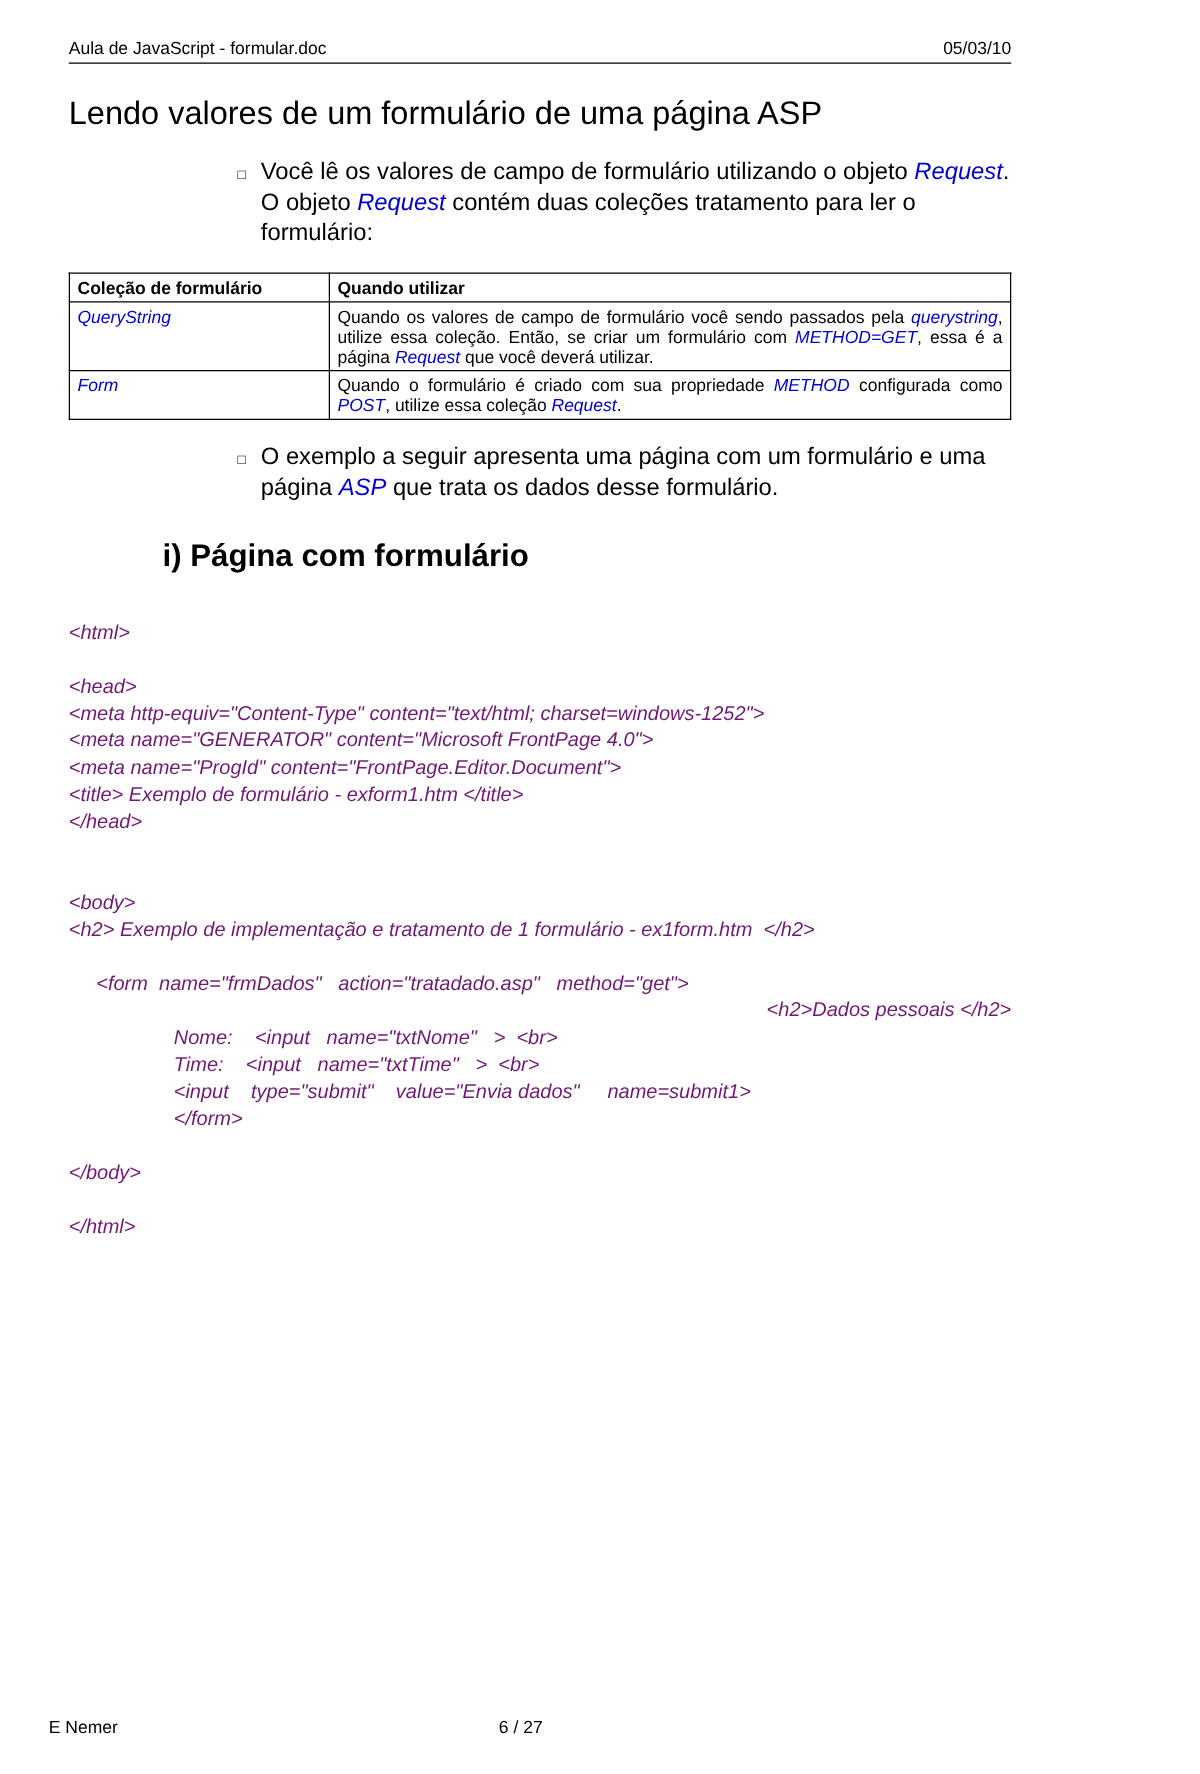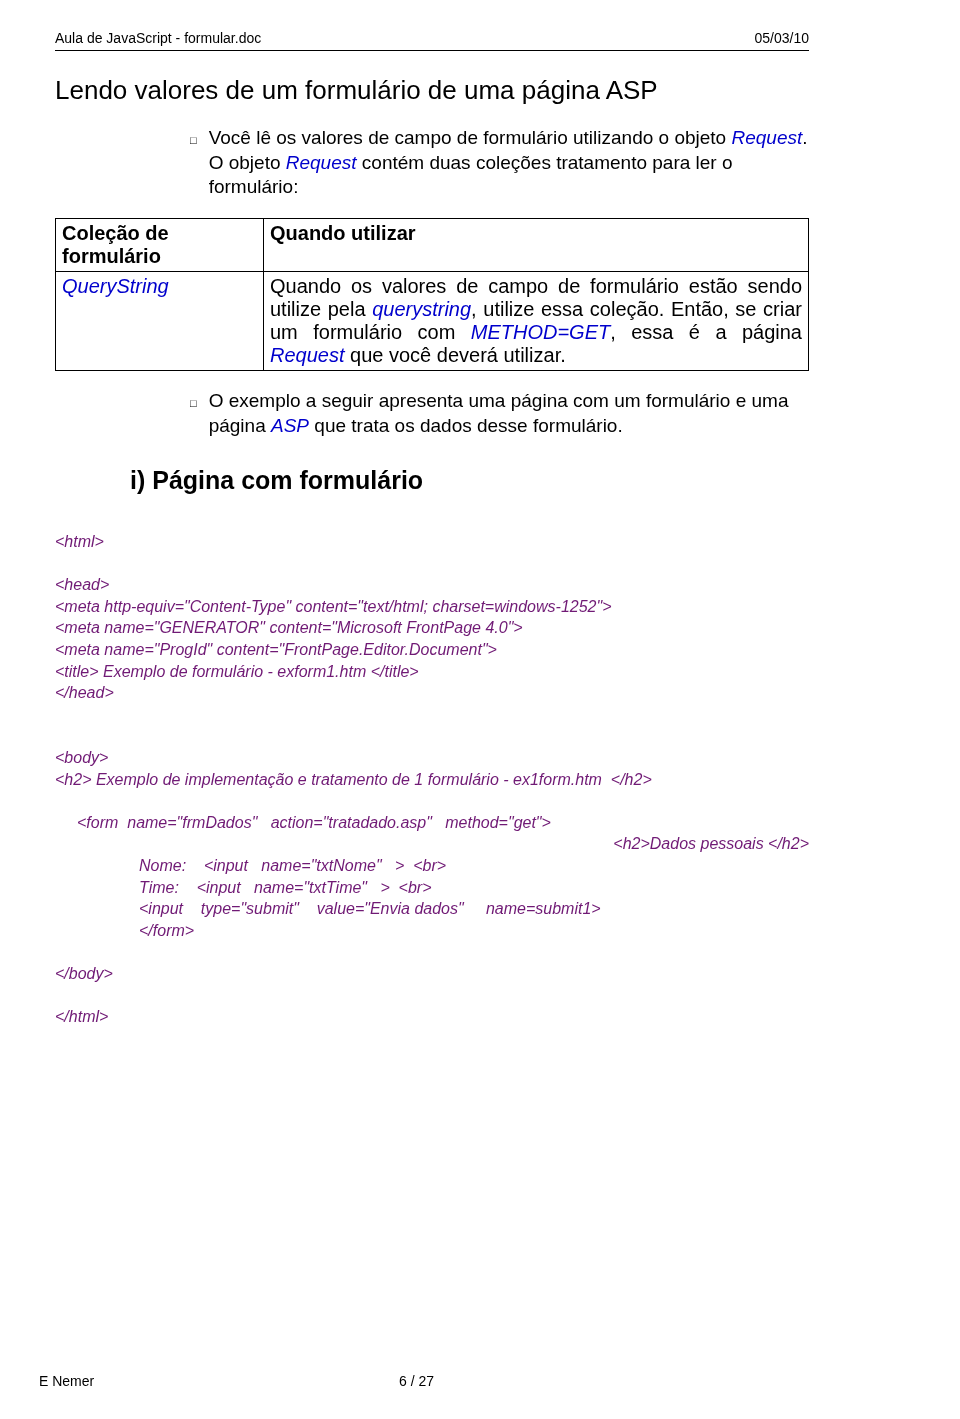--- a/index.html
+++ b/index.html
@@ -48,21 +48,21 @@
     font-size: 11px;
     margin-right: 12px;
     margin-top: 7px;
     flex-shrink: 0;
   }
   .bluei { color: #0000cc; font-style: italic; }
   .table {
     border-collapse: collapse;
     width: 100%;
     margin-top: 10px;
-    font-size: 20px;
+    font-size: 14px;
   }
   .table th, .table td {
     border: 1px solid #000;
     padding: 3px 6px;
     vertical-align: top;
     text-align: left;
   }
   .table th { font-weight: bold; }
   .table td.col1 { width: 195px; }
   .ol-sub {
@@ -117,21 +117,27 @@
 
   <table class="table">
     <tbody>
         <tr>
       <th class="col1">Coleção de formulário</th>
       <th>Quando utilizar</th>
     </tr>
     <tr>
       <td class="col1 bluei">QueryString</td>
       <td style="text-align: justify;">
-        <span>Quando os valores de campo de formulário estão sendo utilize pela </span><span class="bluei">querystring</span><span>, utilize essa coleção. Então, se criar um formulário com </span><span class="bluei">METHOD=GET</span><span>, essa é a  página </span><span class="bluei">Request</span><span> que você deverá utilizar.</span>
+        <span>Quando os valores de campo de formulário você sendo passados pela </span><span class="bluei">querystring</span><span>, utilize essa coleção. Então, se criar um formulário com </span><span class="bluei">METHOD=GET</span><span>, essa é a  página </span><span class="bluei">Request</span><span> que você deverá utilizar.</span>
+      </td>
+    </tr>
+    <tr>
+      <td class="col1 bluei">Form</td>
+      <td style="text-align: justify;">
+        <span>Quando o formulário é criado com sua propriedade </span><span class="bluei">METHOD</span><span> configurada como </span><span class="bluei">POST</span><span>, utilize essa coleção </span><span class="bluei">Request</span><span>.</span>
       </td>
     </tr>
   </tbody>
     </table>
 
   <div class="bullet-block2">
     <div class="bullet-item">
       <span class="bullet-marker">□</span>
       <span>
         <span>O exemplo a seguir apresenta uma página com um formulário e uma página </span><span class="bluei">ASP</span><span> que trata os dados desse formulário.</span>

